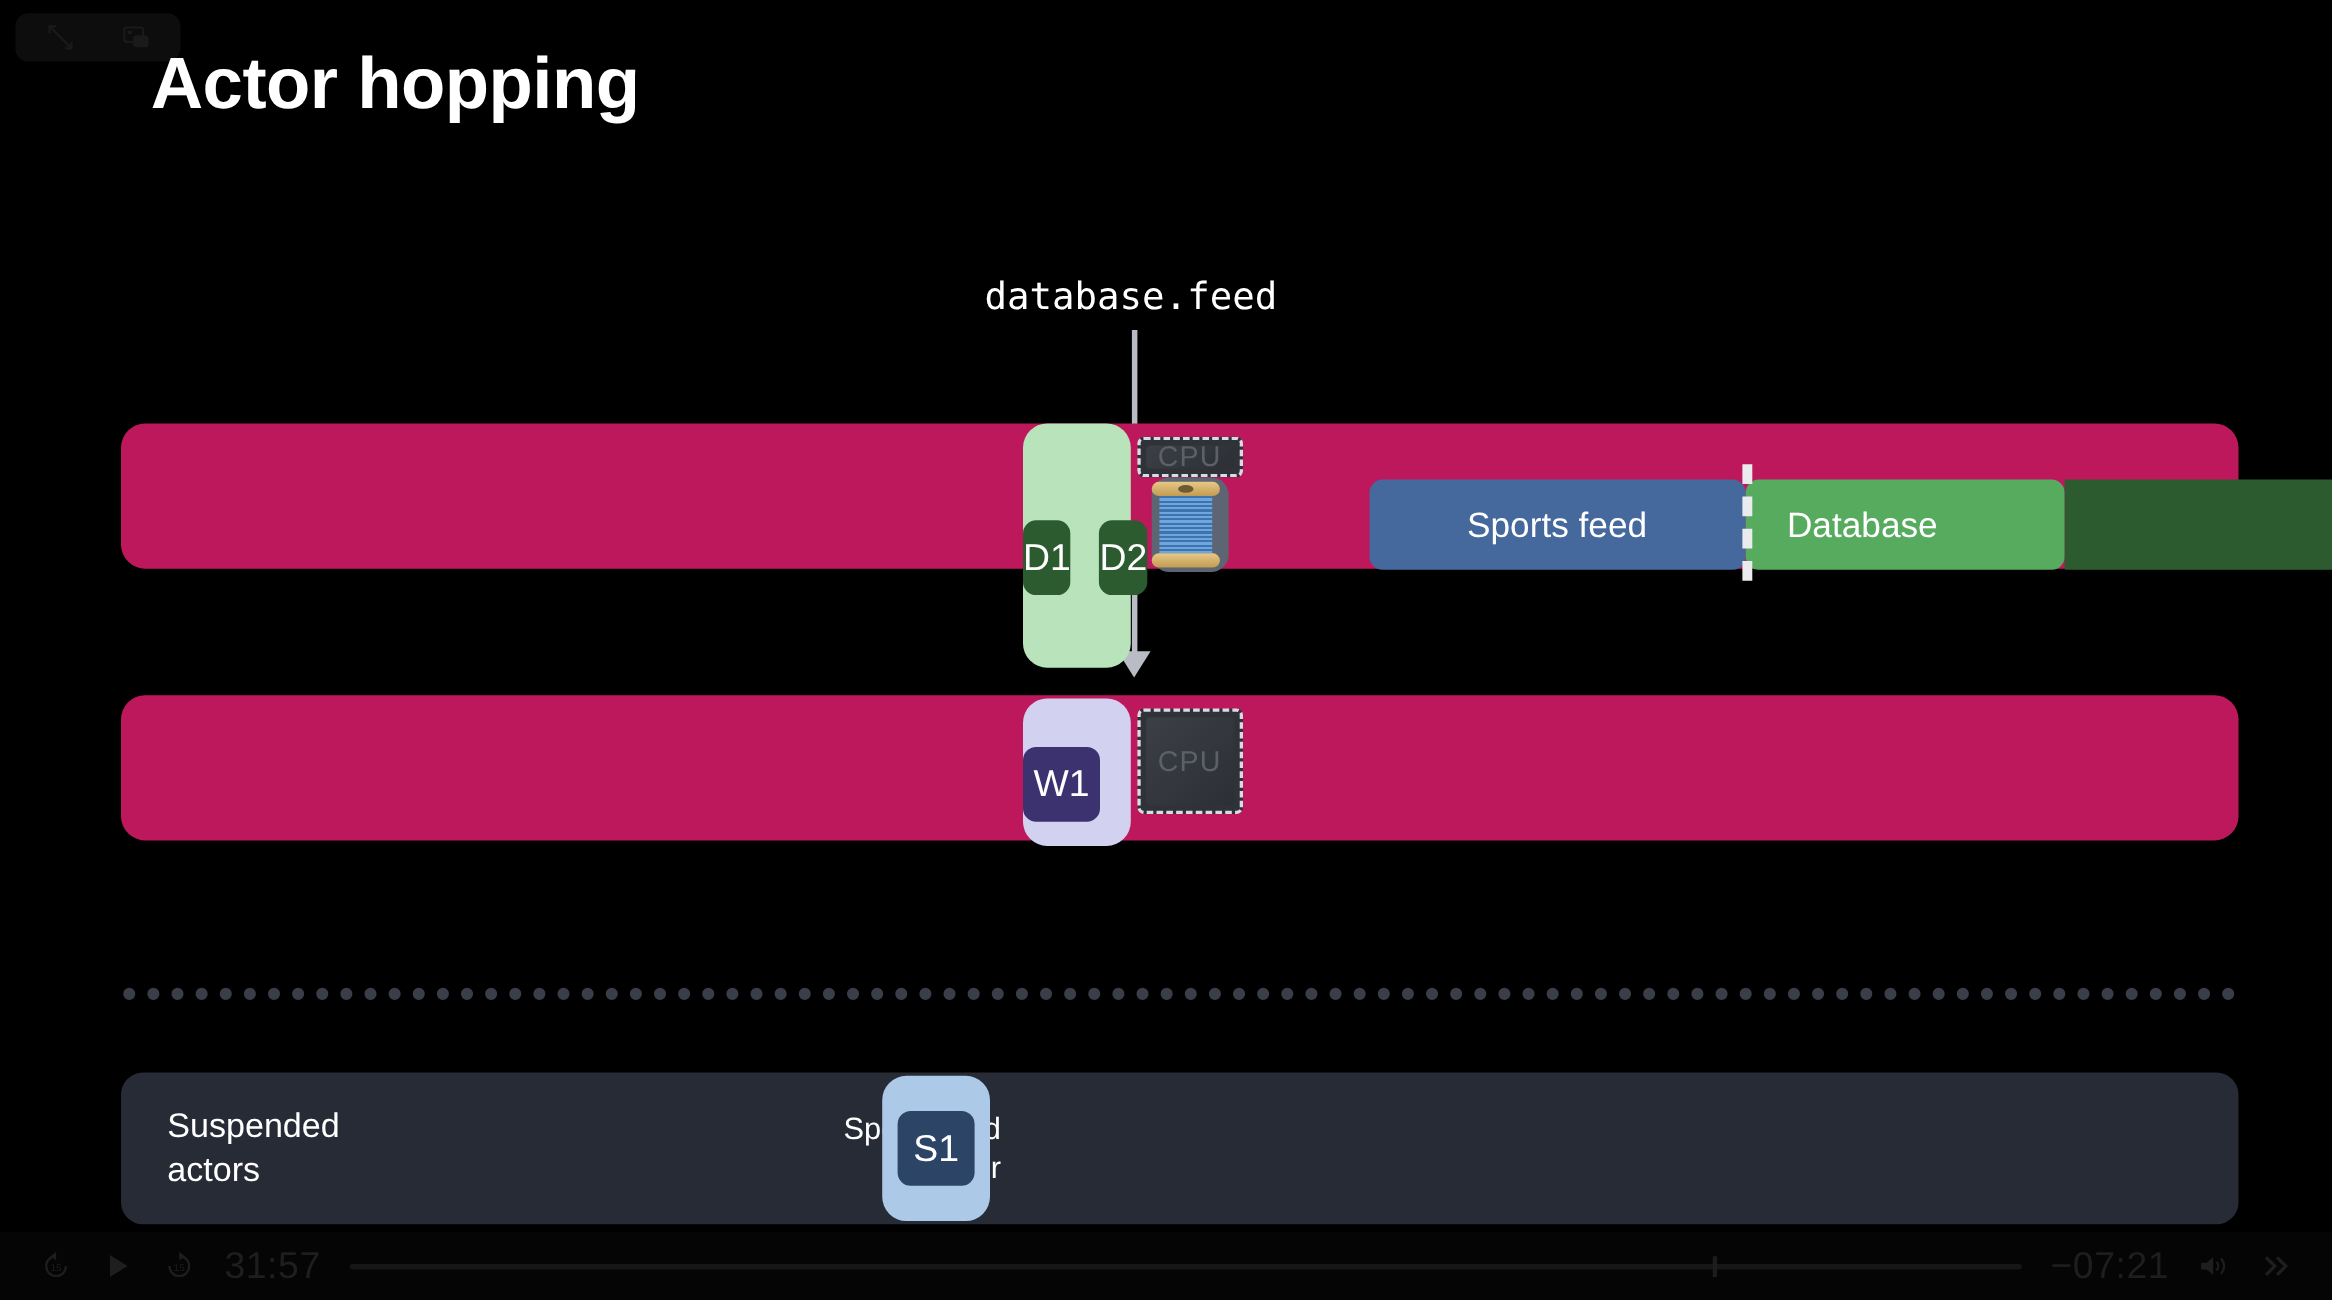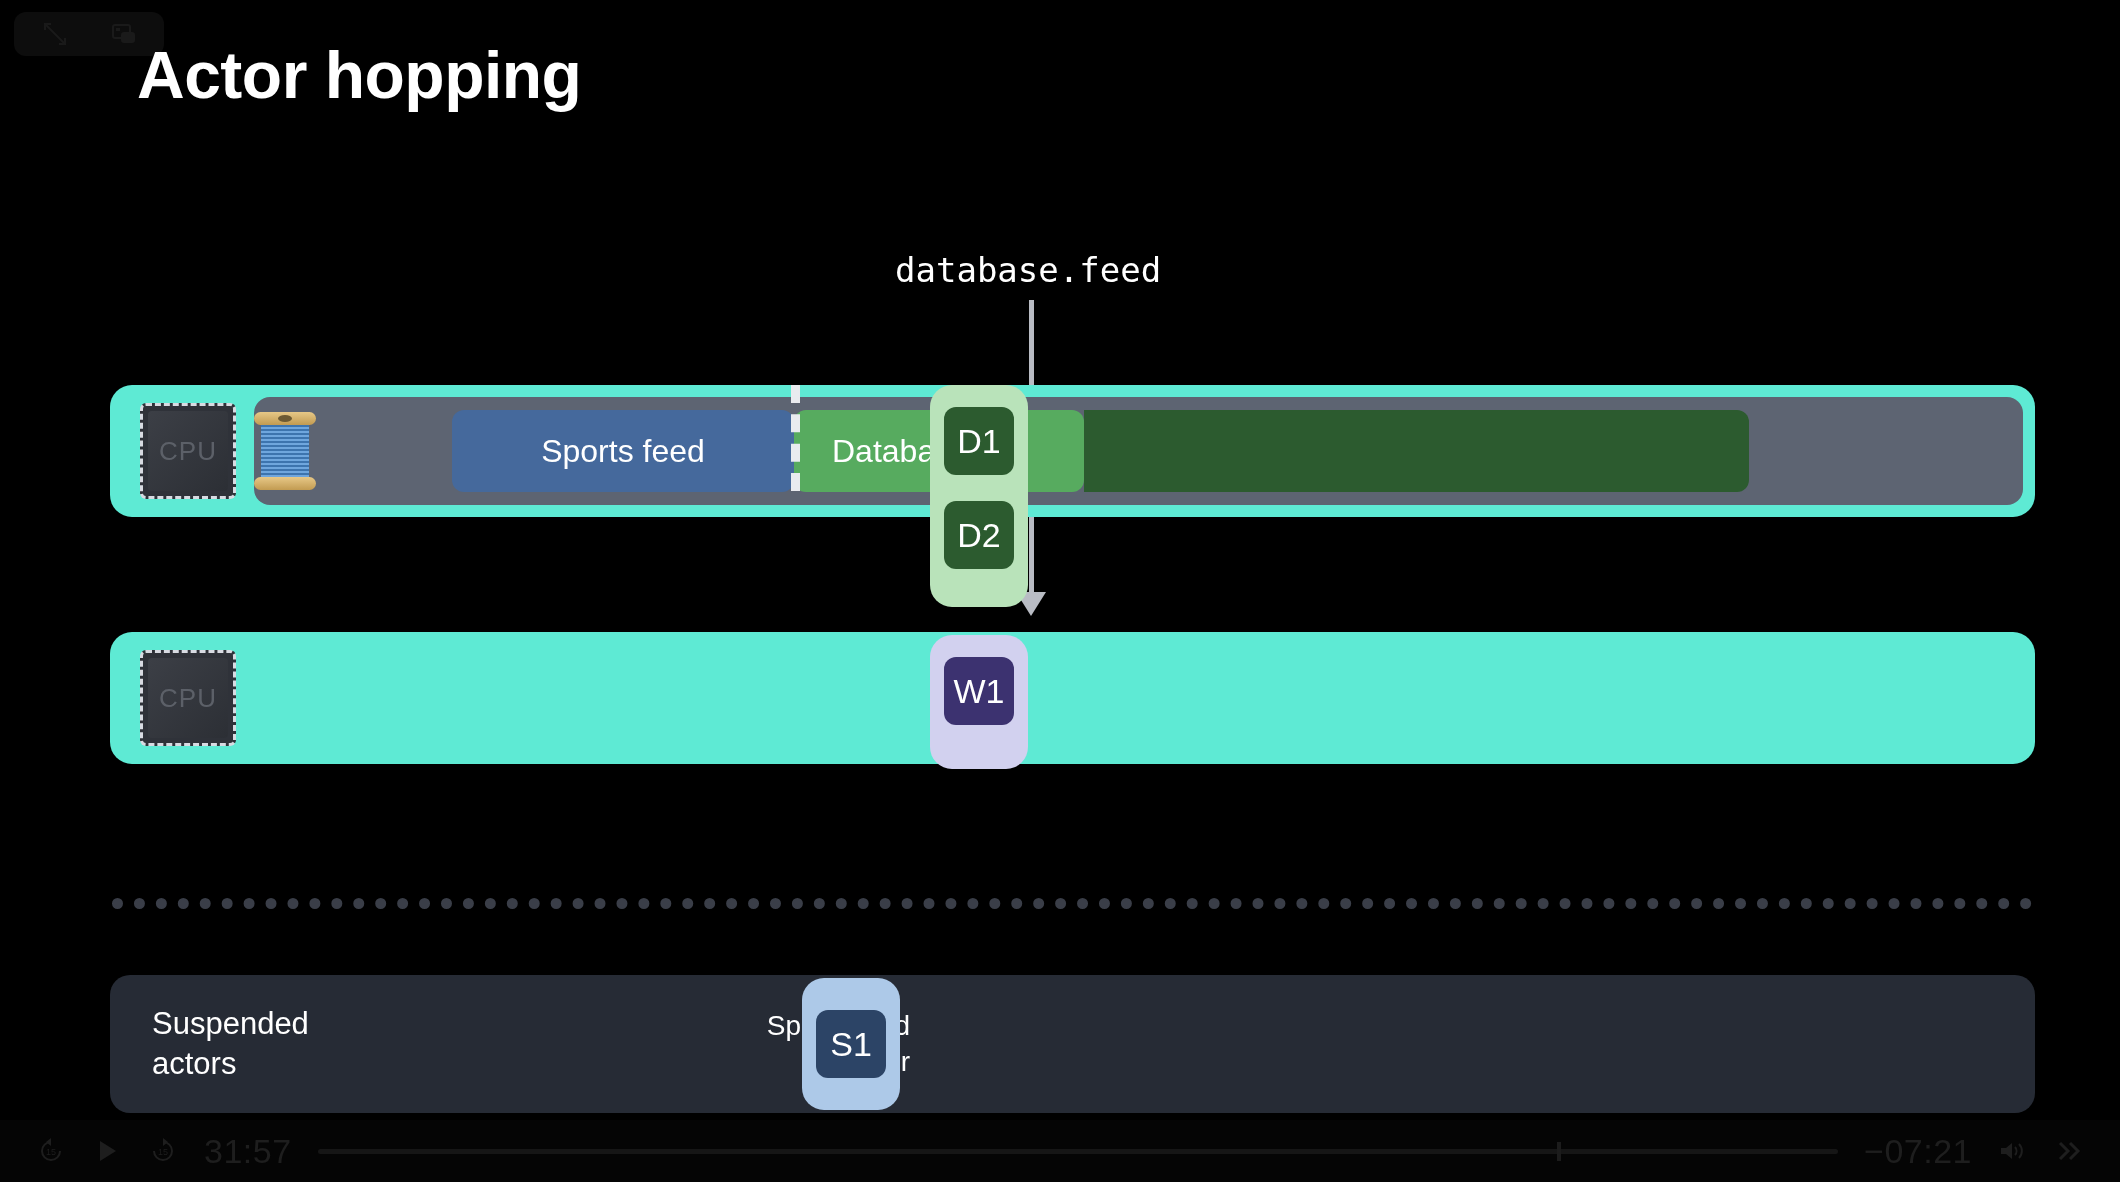--- a/index.html
+++ b/index.html
@@ -74,26 +74,27 @@
     border-right: 15px solid transparent;
     border-top: 24px solid #b9bcc4;
   }
 
   
   .thread-row {
     position: absolute;
     left: 110px;
     width: 1925px;
     height: 132px;
-    background: #5eead4;
+    background: #be185d;
     border-radius: 22px;
     box-sizing: border-box;
     padding: 12px;
     display: flex;
     align-items: center;
+    flex-direction: column;
   }
   .row-one { top: 385px; }
   .row-two { top: 632px; }
 
   .cpu-chip {
     width: 96px;
     height: 96px;
     margin-left: 18px;
     border: 3px dashed #d8dbe2;
     border-radius: 6px;
@@ -206,21 +207,21 @@
     border-left: 9px dashed #e9ebef;
   }
   .split-row1 { left: 537px; }
   .split-row2 { left: 1028px; }
 
   
   .actor-capsule {
     position: absolute;
     border-radius: 22px;
     display: flex;
-    flex-direction: column;
+    flex-direction: row;
     align-items: center;
     box-sizing: border-box;
   }
   .capsule-db {
     left: 930px;
     top: 385px;
     width: 98px;
     height: 222px;
     background: #b9e3ba;
     padding-top: 22px;

